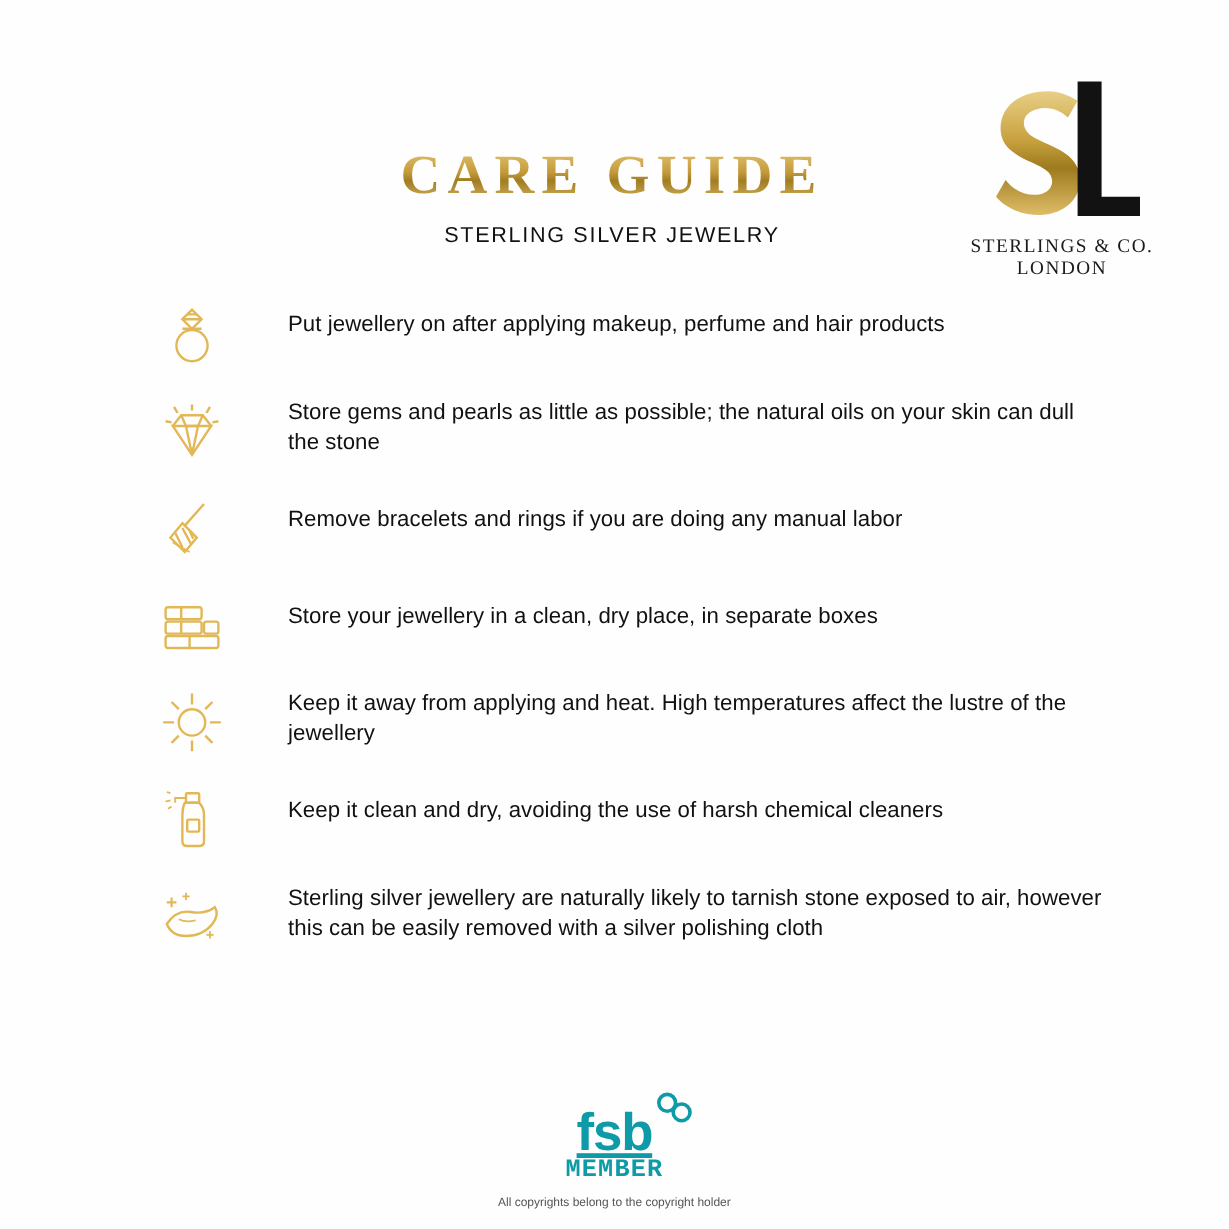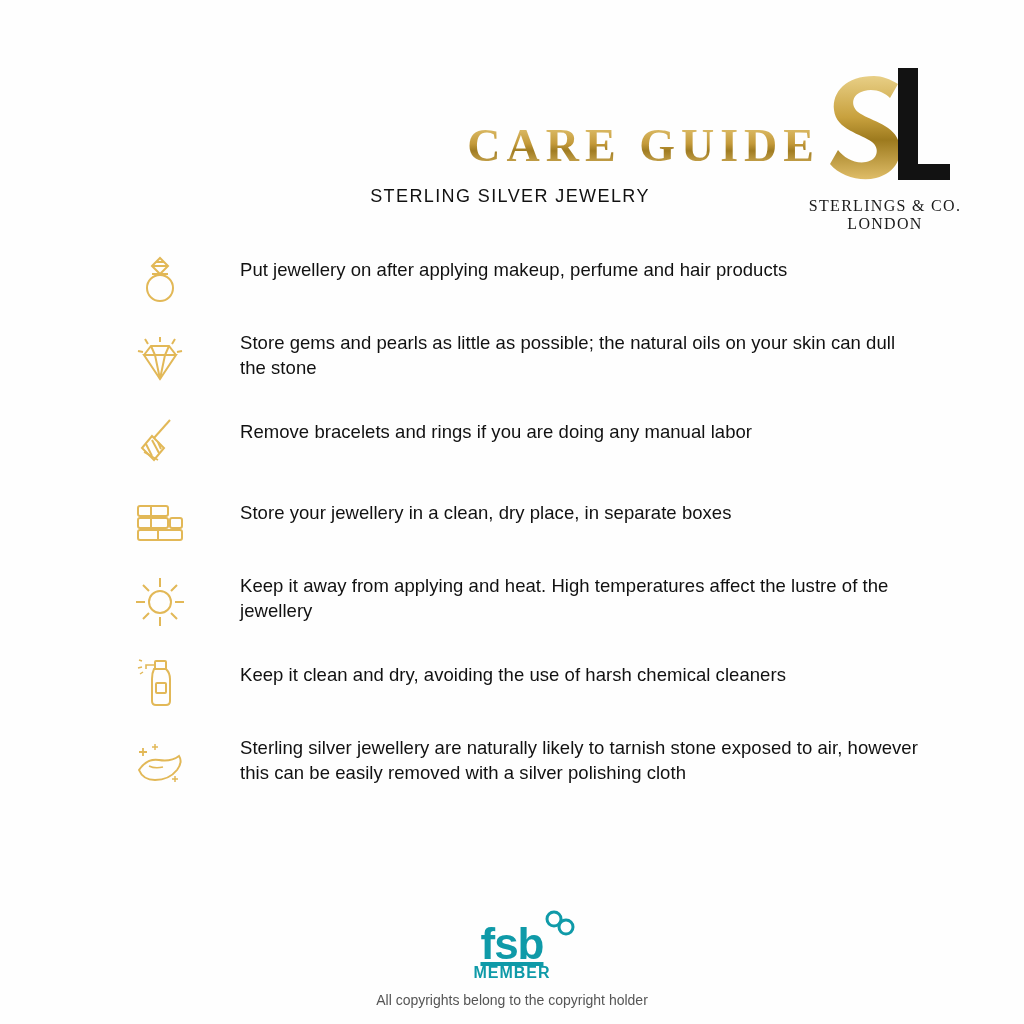--- a/index.html
+++ b/index.html
@@ -34,21 +34,20 @@
     font-weight: bold;
     font-size: 46px;
     letter-spacing: 6px;
     color: #c9a227;
     background: linear-gradient(180deg,#e5c878 0%, #c49a3a 45%, #a07c22 60%, #dcb964 100%);
     -webkit-background-clip: text;
     background-clip: text;
     color: transparent;
     margin: 0;
     line-height: 1.05;
-    text-align: right;
   }
   .care-sub {
     margin-top: 16px;
     font-size: 18px;
     font-weight: normal;
     letter-spacing: 1.4px;
     color: #111111;
   }
 
   
@@ -127,30 +126,30 @@
     position: relative;
     display: inline-block;
     text-decoration: underline;
   }
   .fsb-loop {
     position: absolute;
     top: -14px;
     right: -26px;
   }
   .fsb-member {
-    font-family: Liberation Sans, sans-serif;
+    font-family: Liberation Mono, monospace;
     font-weight: bold;
-    font-size: 16px;
+    font-size: 21px;
     color: #0f9aa8;
     letter-spacing: 1px;
     margin-top: -2px;
   }
   .copyright {
     margin-top: 10px;
-    font-size: 14px;
+    font-size: 10px;
     color: #555;
   }
 </style>
 </head>
 <body>
 
 <div class="page">
 
   <div class="header">
     <div class="title-block">

